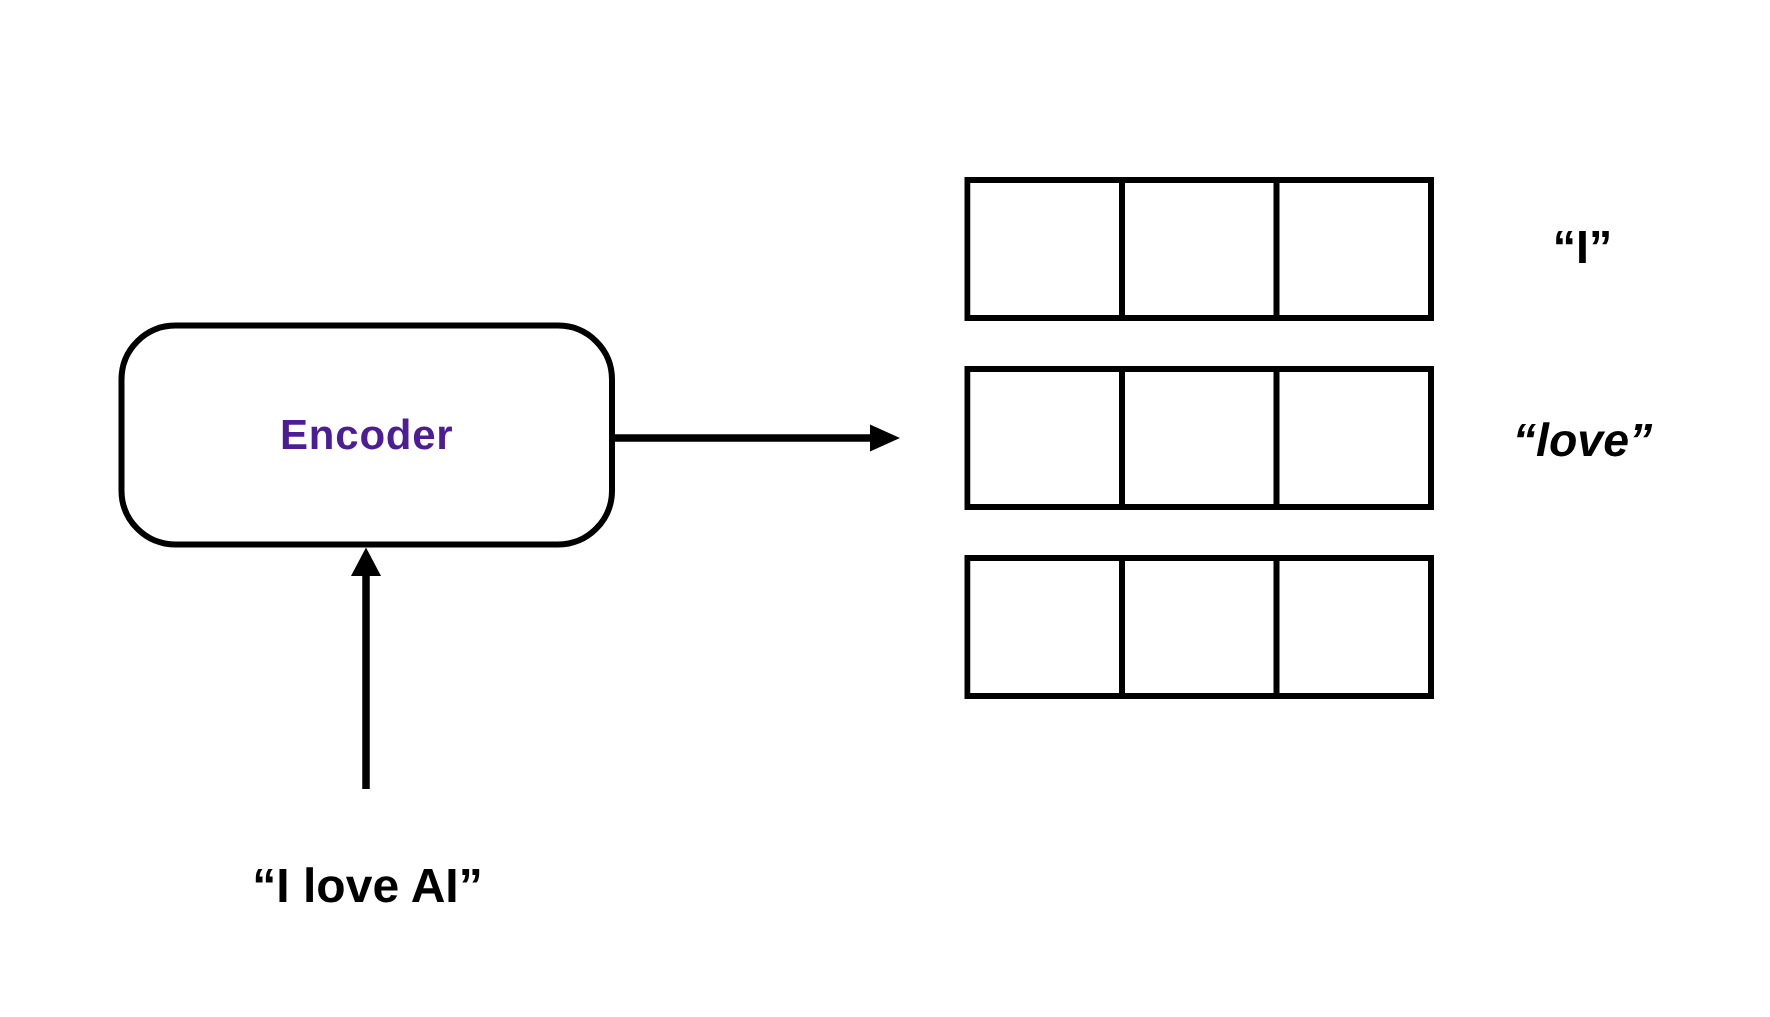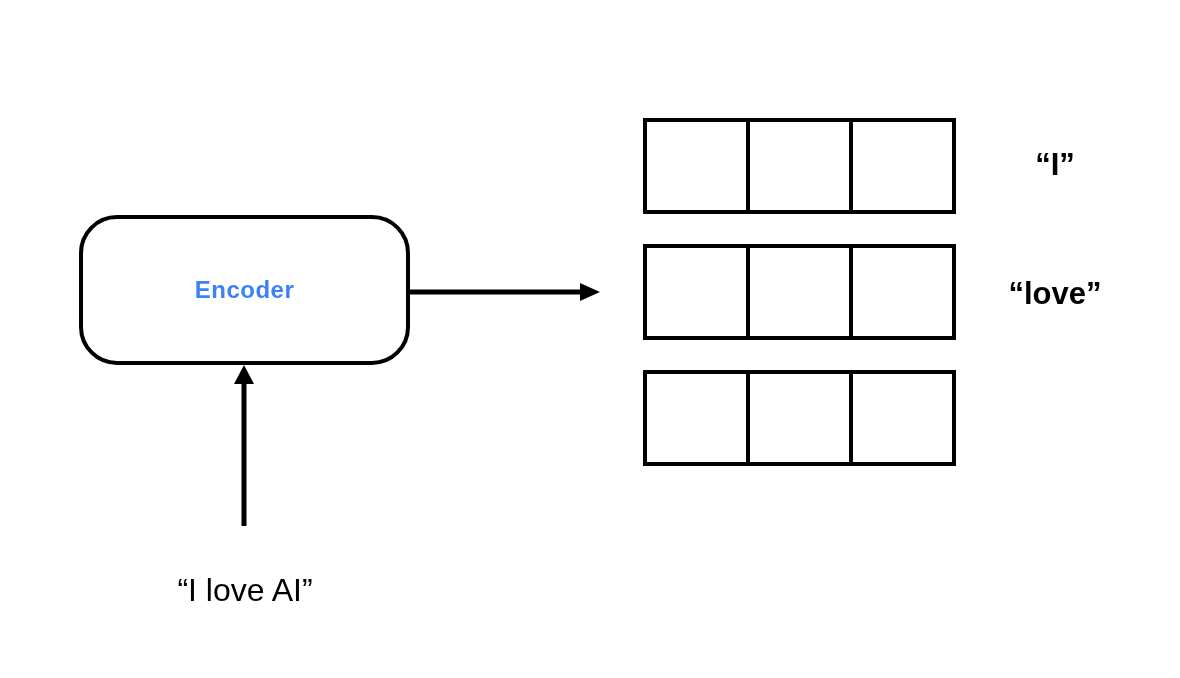--- a/index.html
+++ b/index.html
@@ -24,23 +24,23 @@
     height: 150px;
     box-sizing: border-box;
     border: 4px solid #000000;
     border-radius: 38px;
     background: #ffffff;
     display: flex;
     align-items: center;
     justify-content: center;
   }
   .encoder-label {
-    font-size: 24px;
+    font-size: 28px;
     font-weight: 700;
-    color: #3b82f6;
+    color: #4c1d95;
     letter-spacing: 0.5px;
   }
   
   .arrow-right {
     position: absolute;
     left: 410px;
     top: 280px;
   }
   .arrow-up {
     position: absolute;
@@ -71,31 +71,31 @@
   .vector-label {
     position: absolute;
     left: 975px;
     width: 160px;
     text-align: center;
     font-size: 31px;
     font-weight: 700;
     color: #000000;
   }
   .vector-label.label-0 { top: 147px; }
-  .vector-label.label-1 { top: 276px; }
+  .vector-label.label-1 { top: 276px; font-style: italic; }
   .vector-label.label-2 { top: 400px; }
   
   .input-text {
     position: absolute;
     left: 85px;
     top: 572px;
     width: 320px;
     text-align: center;
     font-size: 32px;
-    font-weight: 400;
+    font-weight: 700;
     color: #000000;
   }
 </style>
 </head>
 <body>
 
 <div class="canvas">
 
   <div class="encoder-box">
     <span class="encoder-label">Encoder</span>

